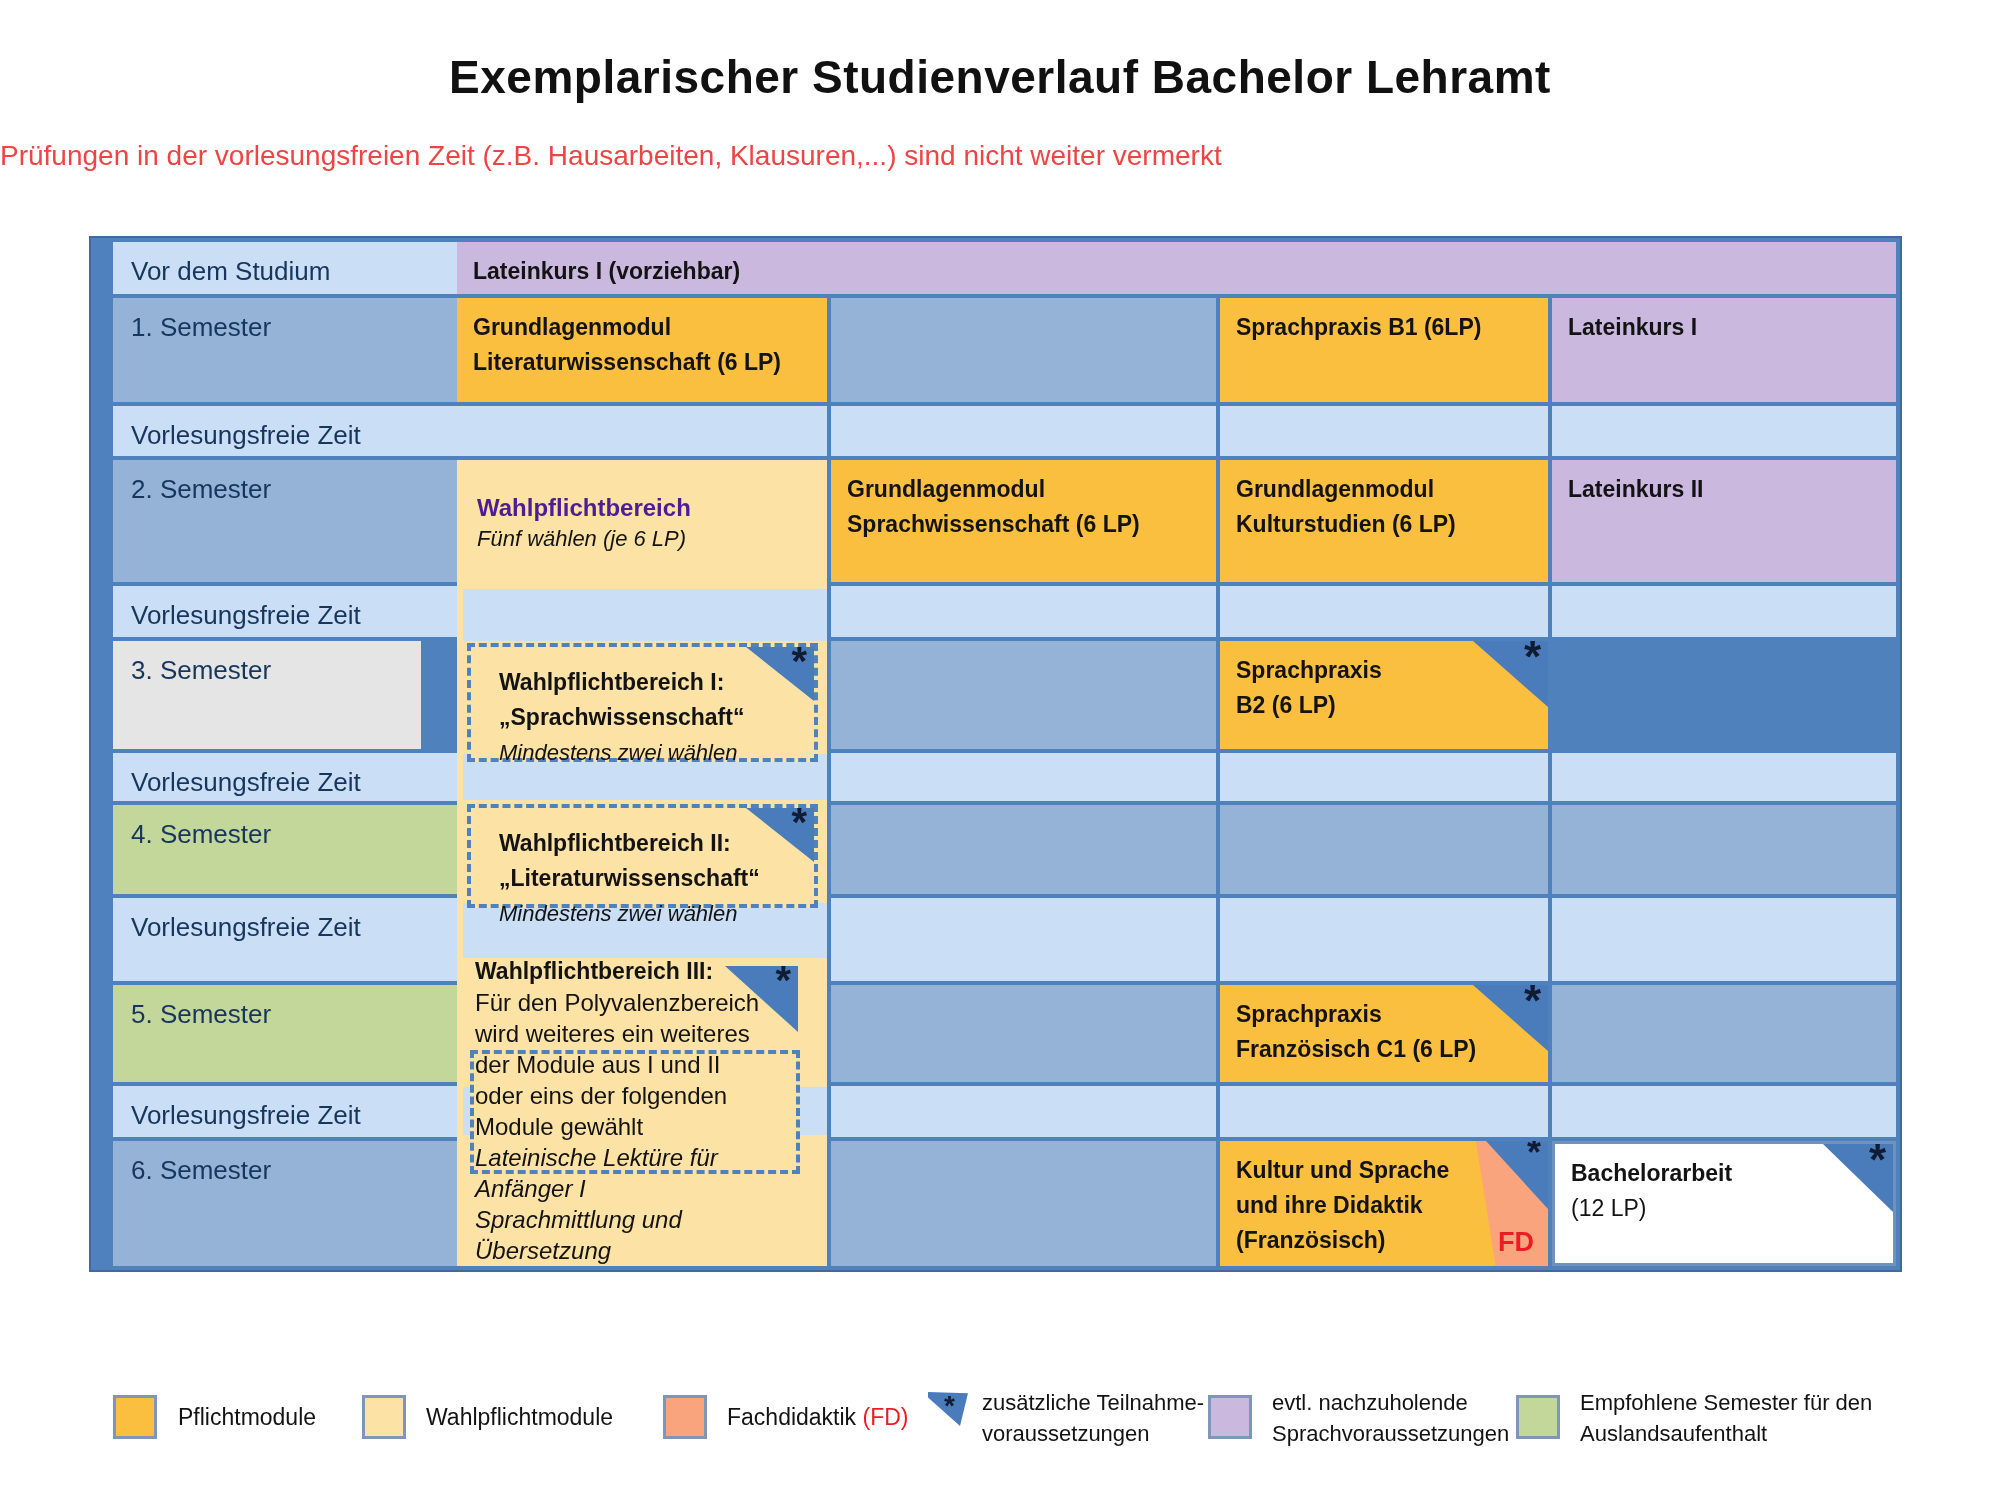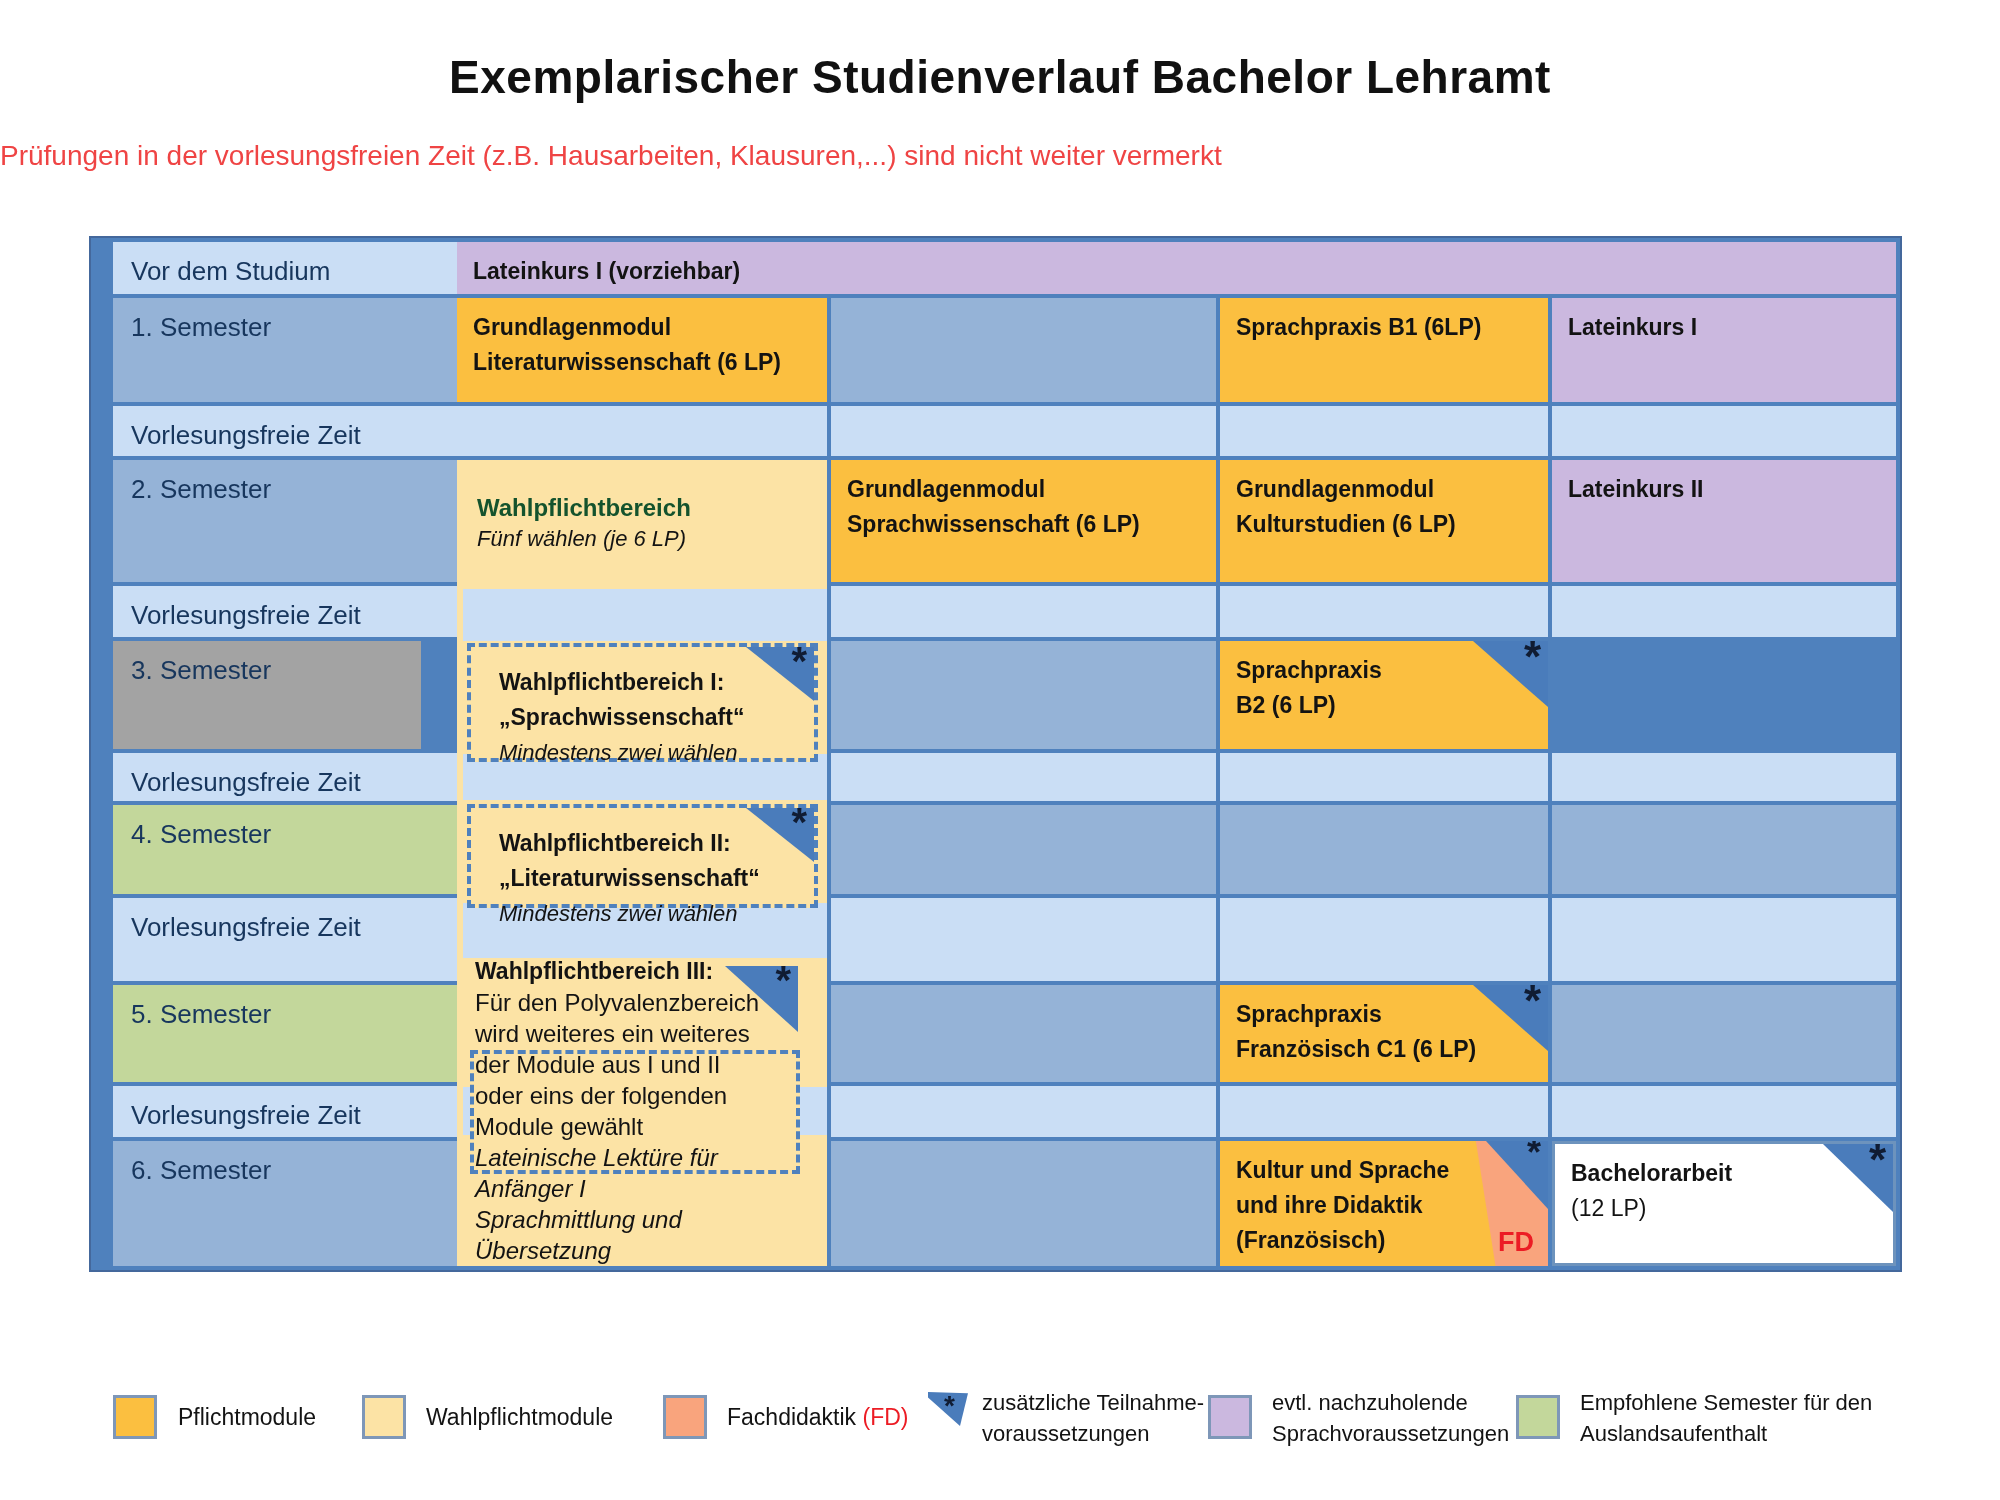--- a/index.html
+++ b/index.html
@@ -15,41 +15,41 @@
   .line{font-size:23px;line-height:35px;color:#131313;font-weight:700;white-space:nowrap;}
   .line.r{font-weight:400;}
   .line.i{font-weight:400;font-style:italic;font-size:22px;}
   .corner{position:absolute;z-index:4;clip-path:polygon(0 0,100% 0,100% 100%);}
   .corner .star{position:absolute;right:7px;top:-6px;font-weight:700;color:#101c33;line-height:1;}
   .wpbox{position:absolute;box-sizing:border-box;z-index:2;}
   .wpbox .line{line-height:35px;}
   .w3line{font-size:24px;line-height:31px;color:#131313;font-weight:400;white-space:nowrap;}
   .w3line.b{font-weight:700;font-size:23px;}
   .w3line.i{font-style:italic;}
-  .heading1{font-size:24px;line-height:32px;font-weight:700;color:#14532d;white-space:nowrap;}
+  .heading1{font-size:24px;line-height:32px;font-weight:700;color:#4c1d95;white-space:nowrap;}
   .heading2{font-size:22px;line-height:30px;font-style:italic;color:#131313;white-space:nowrap;}
   .swatch{position:absolute;width:44px;height:44px;border:3px solid #7E97B8;box-sizing:border-box;}
   .leg-single{position:absolute;font-size:23px;color:#131313;white-space:nowrap;}
   .leg-multi{position:absolute;font-size:22px;line-height:31px;color:#131313;white-space:nowrap;}
 </style>
 </head>
 <body>
 
 <div id="stage">
   <div id="title">Exemplarischer Studienverlauf Bachelor Lehramt</div>
   <div id="subtitle">Prüfungen in der vorlesungsfreien Zeit (z.B. Hausarbeiten, Klausuren,...) sind nicht weiter vermerkt</div>
   <div id="table"></div>
   <div id="legend"></div>
 <div style="left: 89px; top: 236px; width: 1813px; height: 1036px; position: absolute; box-sizing: border-box; background: rgb(79, 129, 189); border: 2px solid rgb(68, 104, 156);"></div>
     <div class="cell rowlabel" style="left: 95px; top: 242px; width: 358px; height: 52px; position: absolute; box-sizing: border-box; background: rgb(202, 222, 245);">Vor dem Studium</div>
     <div class="cell rowlabel" style="left: 95px; top: 298px; width: 358px; height: 104px; position: absolute; box-sizing: border-box; background: rgb(149, 179, 215);">1. Semester</div>
     <div class="cell rowlabel" style="left: 95px; top: 406px; width: 358px; height: 50px; position: absolute; box-sizing: border-box; background: rgb(202, 222, 245);">Vorlesungsfreie Zeit</div>
     <div class="cell rowlabel" style="left: 95px; top: 460px; width: 358px; height: 122px; position: absolute; box-sizing: border-box; background: rgb(149, 179, 215);">2. Semester</div>
     <div class="cell rowlabel" style="left: 95px; top: 586px; width: 358px; height: 51px; position: absolute; box-sizing: border-box; background: rgb(202, 222, 245);">Vorlesungsfreie Zeit</div>
-    <div class="cell rowlabel" style="left: 95px; top: 641px; width: 308px; height: 108px; position: absolute; box-sizing: border-box; background: #a3a3a3;">3. Semester</div>
+    <div class="cell rowlabel" style="left: 95px; top: 641px; width: 308px; height: 108px; position: absolute; box-sizing: border-box; background: #e5e5e5;">3. Semester</div>
     <div class="cell rowlabel" style="left: 95px; top: 753px; width: 358px; height: 48px; position: absolute; box-sizing: border-box; background: rgb(202, 222, 245);">Vorlesungsfreie Zeit</div>
     <div class="cell rowlabel" style="left: 95px; top: 805px; width: 358px; height: 89px; position: absolute; box-sizing: border-box; background: rgb(195, 215, 155);">4. Semester</div>
     <div class="cell rowlabel" style="left: 95px; top: 898px; width: 358px; height: 83px; position: absolute; box-sizing: border-box; background: rgb(202, 222, 245);">Vorlesungsfreie Zeit</div>
     <div class="cell rowlabel" style="left: 95px; top: 985px; width: 358px; height: 97px; position: absolute; box-sizing: border-box; background: rgb(195, 215, 155);">5. Semester</div>
     <div class="cell rowlabel" style="left: 95px; top: 1086px; width: 358px; height: 51px; position: absolute; box-sizing: border-box; background: rgb(202, 222, 245);">Vorlesungsfreie Zeit</div>
     <div class="cell rowlabel" style="left: 95px; top: 1141px; width: 358px; height: 125px; position: absolute; box-sizing: border-box; background: rgb(149, 179, 215);">6. Semester</div>
     <div class="cell" style="left: 831px; top: 298px; width: 385px; height: 104px; position: absolute; box-sizing: border-box; background: rgb(149, 179, 215);"></div>
     <div class="cell" style="left: 457px; top: 406px; width: 370px; height: 50px; position: absolute; box-sizing: border-box; background: rgb(202, 222, 245);"></div>
     <div class="cell" style="left: 831px; top: 406px; width: 385px; height: 50px; position: absolute; box-sizing: border-box; background: rgb(202, 222, 245);"></div>
     <div class="cell" style="left: 1220px; top: 406px; width: 328px; height: 50px; position: absolute; box-sizing: border-box; background: rgb(202, 222, 245);"></div>

